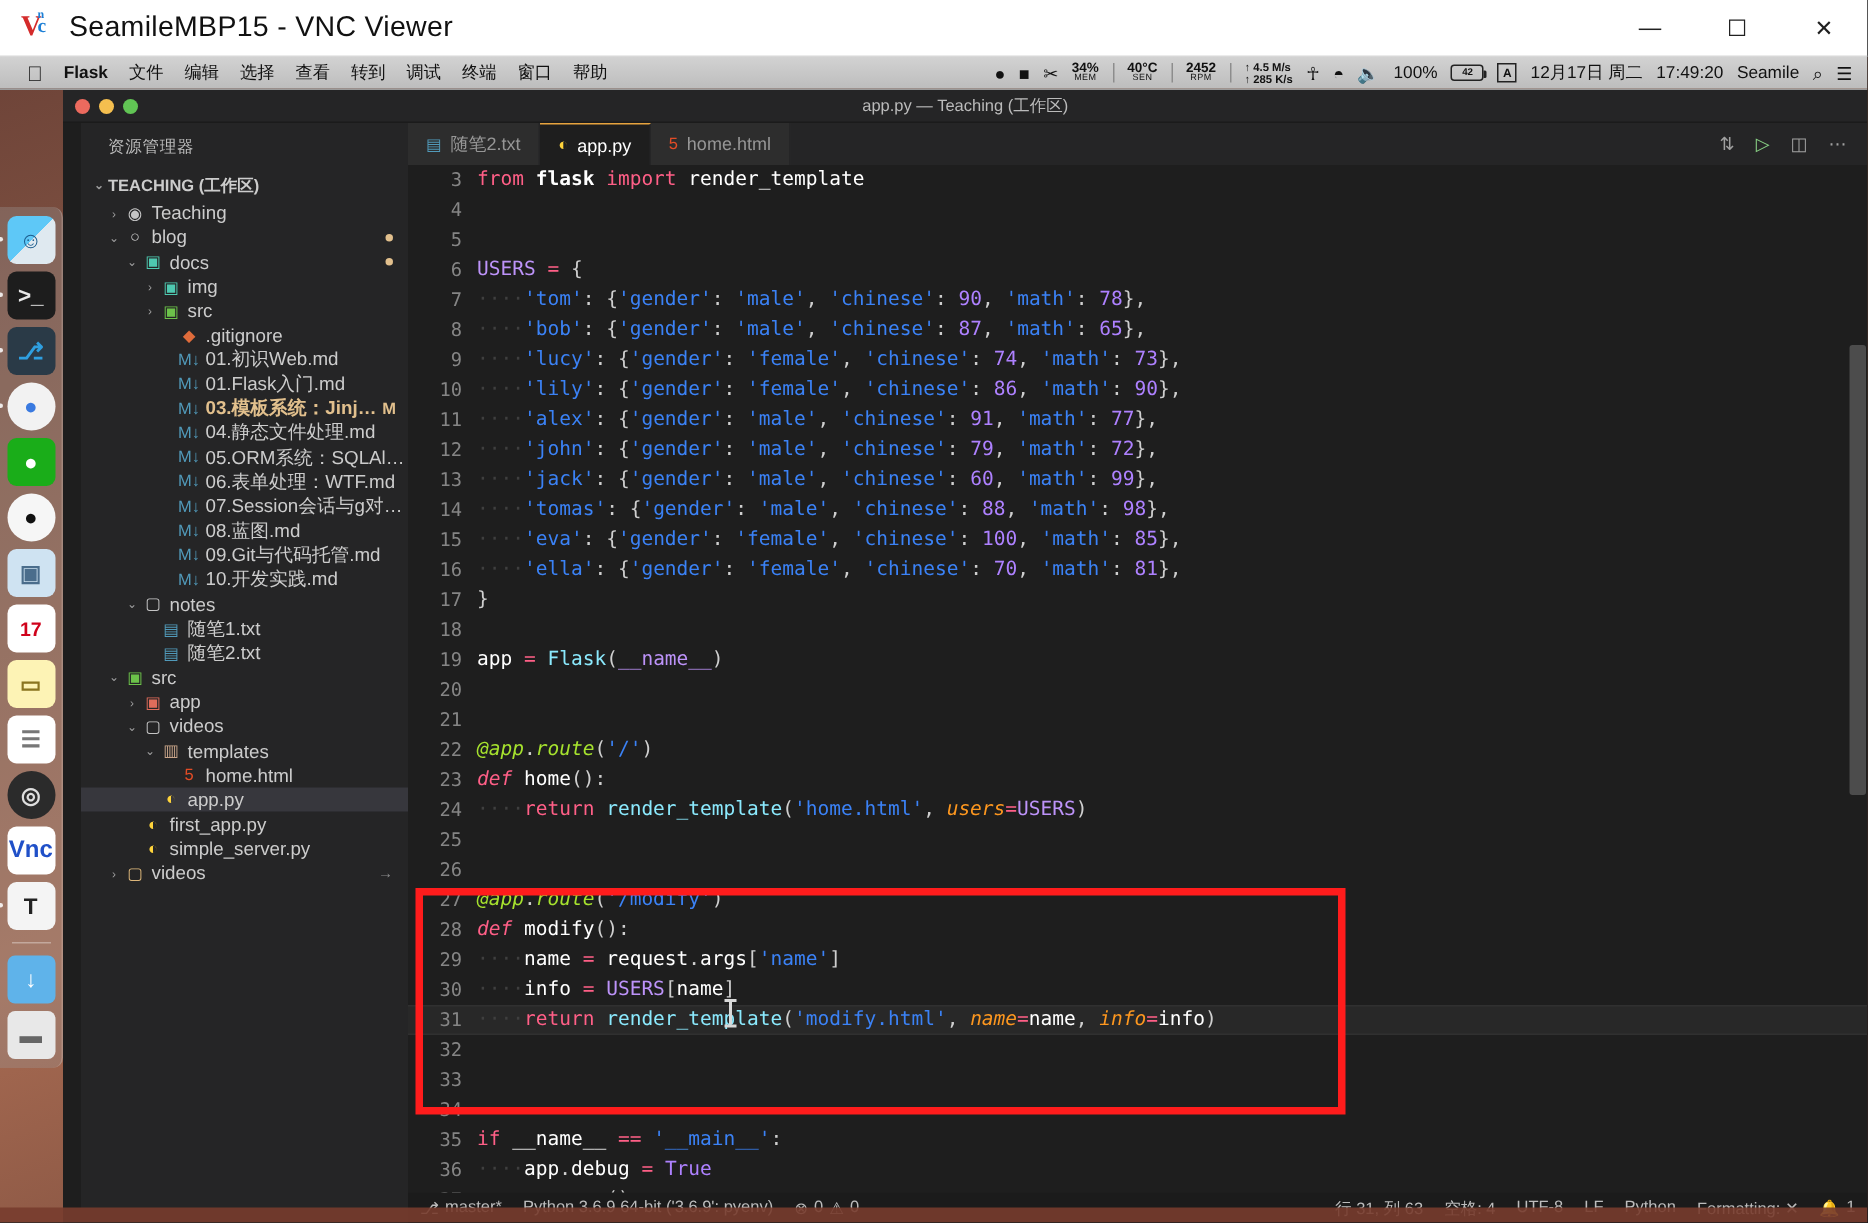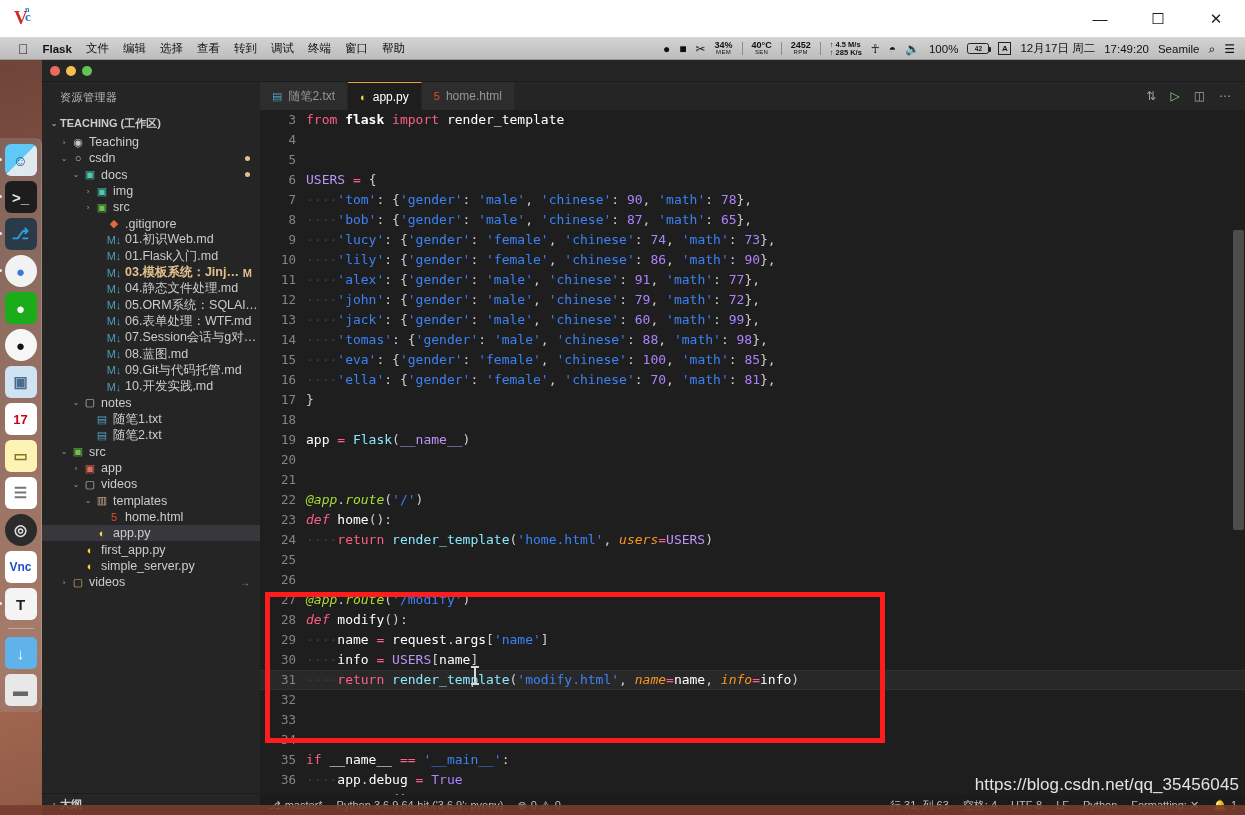--- a/index.html
+++ b/index.html
@@ -90,21 +90,21 @@
     height: 22px; background: #252526; display: flex; align-items: center;
     position: relative; flex: none; border-bottom: 1px solid #1b1b1b;
   }
   .traffic { display: flex; gap: 6px; margin-left: 8px; }
   .tl { width: 10px; height: 10px; border-radius: 50%; }
   .tl.r { background: #ec6a5e; } .tl.y { background: #f5bf4f; } .tl.g { background: #61c454; }
   .vs-title {
     position: absolute; left: 0; right: 0; text-align: center;
     font-size: 11px; color: #bbb;
   }
-  .vs-body { flex: 1; display: flex; min-height: 0; }
+  .vs-body { flex: 1; display: flex; min-height: 0; padding-left: 12px; }
 
   
   .sidebar { width: 218px; background: #252526; display: flex; flex-direction: column; flex:none;}
   .sb-header { height: 30px; display: flex; align-items: center; padding-left: 18px;
                font-size: 11px; color: #bbbbbb; letter-spacing: .5px; flex:none;}
   .sb-section {
     height: 22px; display: flex; align-items: center; padding-left: 6px;
     font-size: 11px; font-weight: 700; color: #cccccc; flex:none;
   }
   .tree { flex: 1; overflow: hidden; font-size: 12.5px; color: #cccccc; }
@@ -195,20 +195,21 @@
 <body>
 
 <div id="app">
 
   <div class="vnc-titlebar">
     <div class="vnc-logo">
       <span class="v">V</span>
       <span class="n">n</span>
       <span class="c">c</span>
     </div>
+    <div class="vnc-title">SeamileMBP15 - VNC Viewer</div>
     <div class="win-controls">
       <div class="win-btn">—</div>
       <div class="win-btn">☐</div>
       <div class="win-btn close">✕</div>
     </div>
   </div>
 
   <div class="mac-desktop">
 
     <div class="mac-menubar">
@@ -293,21 +294,21 @@
         <div class="dock-icon" style="background: rgb(253, 243, 181); color: rgb(138, 117, 32); font-weight: 700;">
           <span style="font-size: 15px;">▭</span>
         </div>
         <div class="dock-icon" style="background: rgb(255, 255, 255); color: rgb(119, 119, 119); font-weight: 700;">
           <span style="font-size: 15px;">☰</span>
         </div>
         <div class="dock-icon" style="background: rgb(43, 43, 43); color: rgb(221, 221, 221); font-weight: 700; border-radius: 50%;">
           <span style="font-size: 15px;">◎</span>
         </div>
         <div class="dock-icon" style="background: rgb(255, 255, 255); color: rgb(32, 80, 200); font-weight: 700;">
-          <span style="font-size: 12px;">Vnc</span>
+          <span style="font-size: 16px;">Vnc</span>
         </div>
         <div class="dock-icon" style="background: rgb(244, 244, 244); color: rgb(34, 34, 34); font-weight: 700;">
           <span style="font-size: 15px;">T</span>
           <span class="dock-dot"></span>
         </div>
         <div class="dock-sep"></div>
         <div class="dock-icon" style="background: rgb(95, 179, 234); color: rgb(255, 255, 255); font-weight: 700; border-radius: 5px;">
           <span style="font-size: 15px;">↓</span>
         </div>
         <div class="dock-icon" style="background: rgb(232, 232, 232); color: rgb(102, 102, 102); font-weight: 700; border-radius: 5px;">
@@ -316,40 +317,41 @@
       </div>
 
     <div class="vscode">
 
       <div class="vs-titlebar">
         <div class="traffic">
           <span class="tl r"></span>
           <span class="tl y"></span>
           <span class="tl g"></span>
         </div>
+        <div class="vs-title">app.py — Teaching (工作区)</div>
       </div>
 
       <div class="vs-body">
 
         <div class="sidebar">
           <div class="sb-header">资源管理器</div>
           <div class="sb-section">
             <span class="chev">⌄</span>
             <span>TEACHING (工作区)</span>
           </div>
           <div class="tree" id="file-tree">
               <div class="row" style="padding-left: 16px;">
                 <span class="chev">›</span>
                 <span class="ficon" style="color: rgb(197, 197, 197);">◉</span>
                 <span class="rname">Teaching</span>
               </div>
               <div class="row" style="padding-left: 16px;">
                 <span class="chev">⌄</span>
                 <span class="ficon" style="color: rgb(197, 197, 197);">○</span>
-                <span class="rname">csdn</span>
+                <span class="rname">blog</span>
                 <span class="rdot"></span>
               </div>
               <div class="row" style="padding-left: 28px;">
                 <span class="chev">⌄</span>
                 <span class="ficon" style="color: rgb(78, 201, 176);">▣</span>
                 <span class="rname">docs</span>
                 <span class="rdot"></span>
               </div>
               <div class="row" style="padding-left: 40px;">
                 <span class="chev">›</span>
@@ -472,24 +474,20 @@
                 <span class="ficon" style="color: rgb(255, 212, 59);">◐</span>
                 <span class="rname">simple_server.py</span>
               </div>
               <div class="row" style="padding-left: 16px;">
                 <span class="chev">›</span>
                 <span class="ficon" style="color: rgb(220, 182, 122);">▢</span>
                 <span class="rname">videos</span>
                 <span class="rarrow">→</span>
               </div>
             </div>
-          <div class="sb-outline">
-            <span class="chev">›</span>
-            <span>大纲</span>
-          </div>
         </div>
 
         <div class="editor-area">
           <div class="tabs" id="editor-tabs">
               <div class="tab">
                 <span class="tab-ico" style="color: rgb(81, 154, 186);">▤</span>
                 <span>随笔2.txt</span>
               </div>
               <div class="tab active">
                 <span class="tab-ico" style="color: rgb(255, 212, 59);">◐</span>
@@ -542,15 +540,14 @@
                 <span>🔔</span>
                 <span>1</span>
               </div>
             </div>
           </div>
         </div>
       </div>
     </div>
 
     <div class="desk-strip"></div>
-    <div class="watermark">https://blog.csdn.net/qq_35456045</div>
   </div>
 </div>
 
 </body></html>

